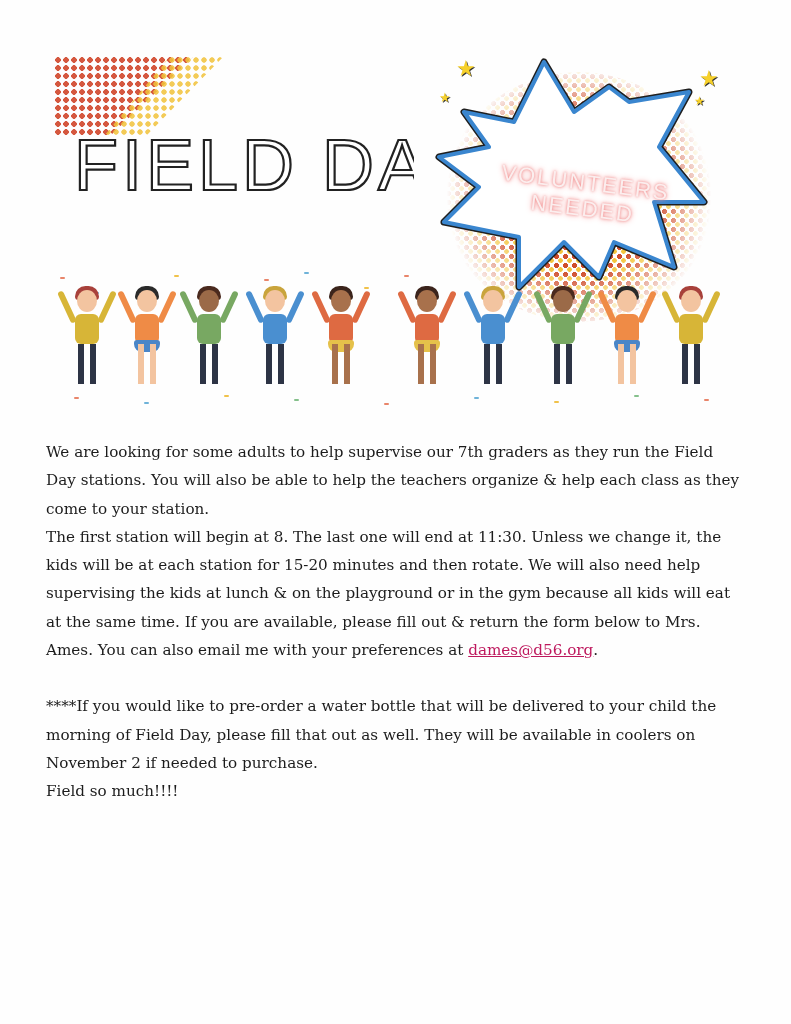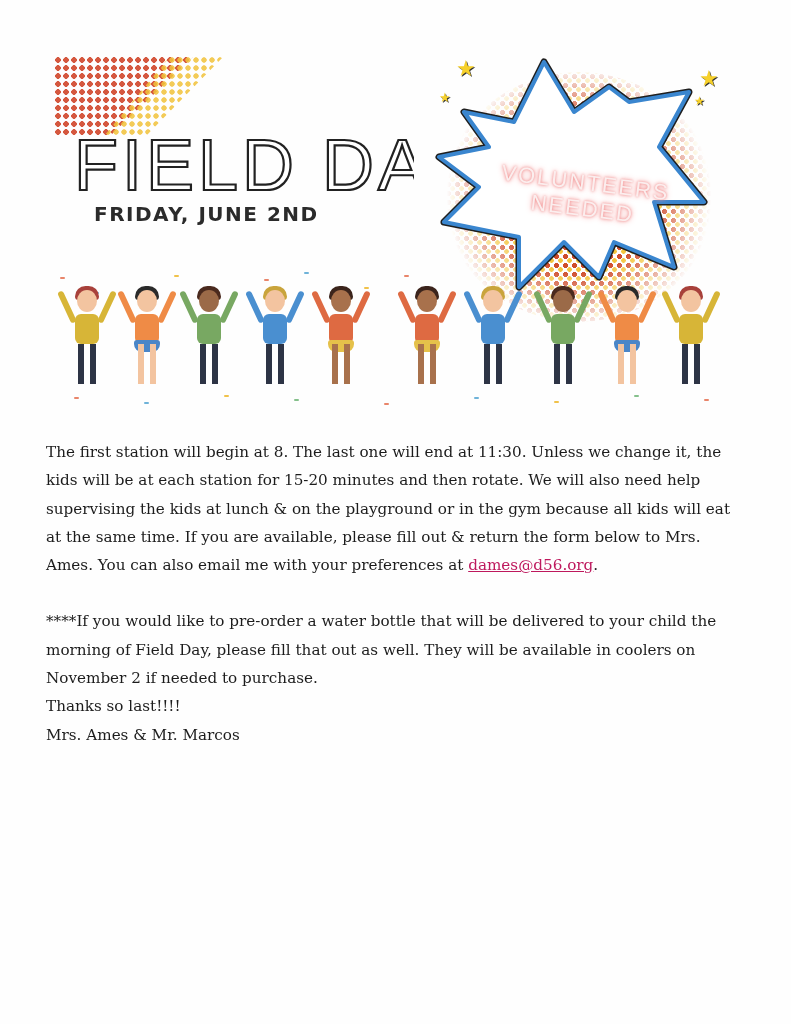--- a/index.html
+++ b/index.html
@@ -63,21 +63,20 @@
 
   <div class="banner">
     <div class="halftone-tl"></div>
     <div class="halftone-tl2"></div>
 
     <div class="field-day">
       <svg width="340" height="70" viewBox="0 0 340 70">
         <text x="0" y="60" font-size="72" fill="#ffffff" stroke="#222" stroke-width="2.2" letter-spacing="4" font-weight="normal">FIELD DAY</text>
       </svg>
     </div>
-    <div class="date-line">FRIDAY, JUNE 2ND</div>
 
     <div class="burst-wrap">
       <div class="burst-dots"></div>
       <svg class="burst-svg" width="310" height="250" viewBox="0 0 310 250">
         <polygon points="40,60 90,70 120,10 150,60 185,35 205,50 265,40 235,95 280,150 230,150 250,215 190,190 175,225 140,190 95,235 95,185 20,170 55,135 15,105 65,95" fill="#ffffff" stroke="#1f1f1f" stroke-width="7" stroke-linejoin="round"></polygon>
         <polygon points="40,60 90,70 120,10 150,60 185,35 205,50 265,40 235,95 280,150 230,150 250,215 190,190 175,225 140,190 95,235 95,185 20,170 55,135 15,105 65,95" fill="#ffffff" stroke="#3a86cf" stroke-width="4" stroke-linejoin="round"></polygon>
       </svg>
     </div>
     <div class="volunteers">
       <div>VOLUNTEERS</div>
@@ -190,20 +189,20 @@
           <div class="head"></div>
         <div class="arm-l" style="background:#d7b537;"></div>
           <div class="arm-r" style="background:#d7b537;"></div>
         <div class="torso" style="background:#d7b537;"></div>
           <div class="legs"></div>
       </div>
     </div>
   </div>
 
   <div class="content">
+    <p>We are looking for some adults to help supervise our 7th graders as they run the Field Day stations.  You will also be able to help the teachers organize &amp; help each class as they come to your station.</p>
     <p><span>The first station will begin at 8.  The last one will end at 11:30.  Unless we change it, the kids will be at each station for 15-20 minutes and then rotate.  We will also need help supervising the kids at lunch &amp; on the playground or in the gym because all kids will eat at the same time.  If you are available, please fill out &amp; return the form below to Mrs. Ames.  You can also email me with your preferences at </span><a class="email-link">dames@d56.org</a><span>.</span></p>
     <div class="spacer"></div>
     <p>****If you would like to pre-order a water bottle that will be delivered to your child the morning of Field Day, please fill that out as well.  They will be available in coolers on November 2 if needed to purchase.</p>
-    <p>Thanks so last!!!!</p>
-    <p>Mrs. Ames &amp; Mr. Marcos</p>
+    <p>Field so much!!!!</p>
   </div>
 
 </div>
 
 </body></html>

